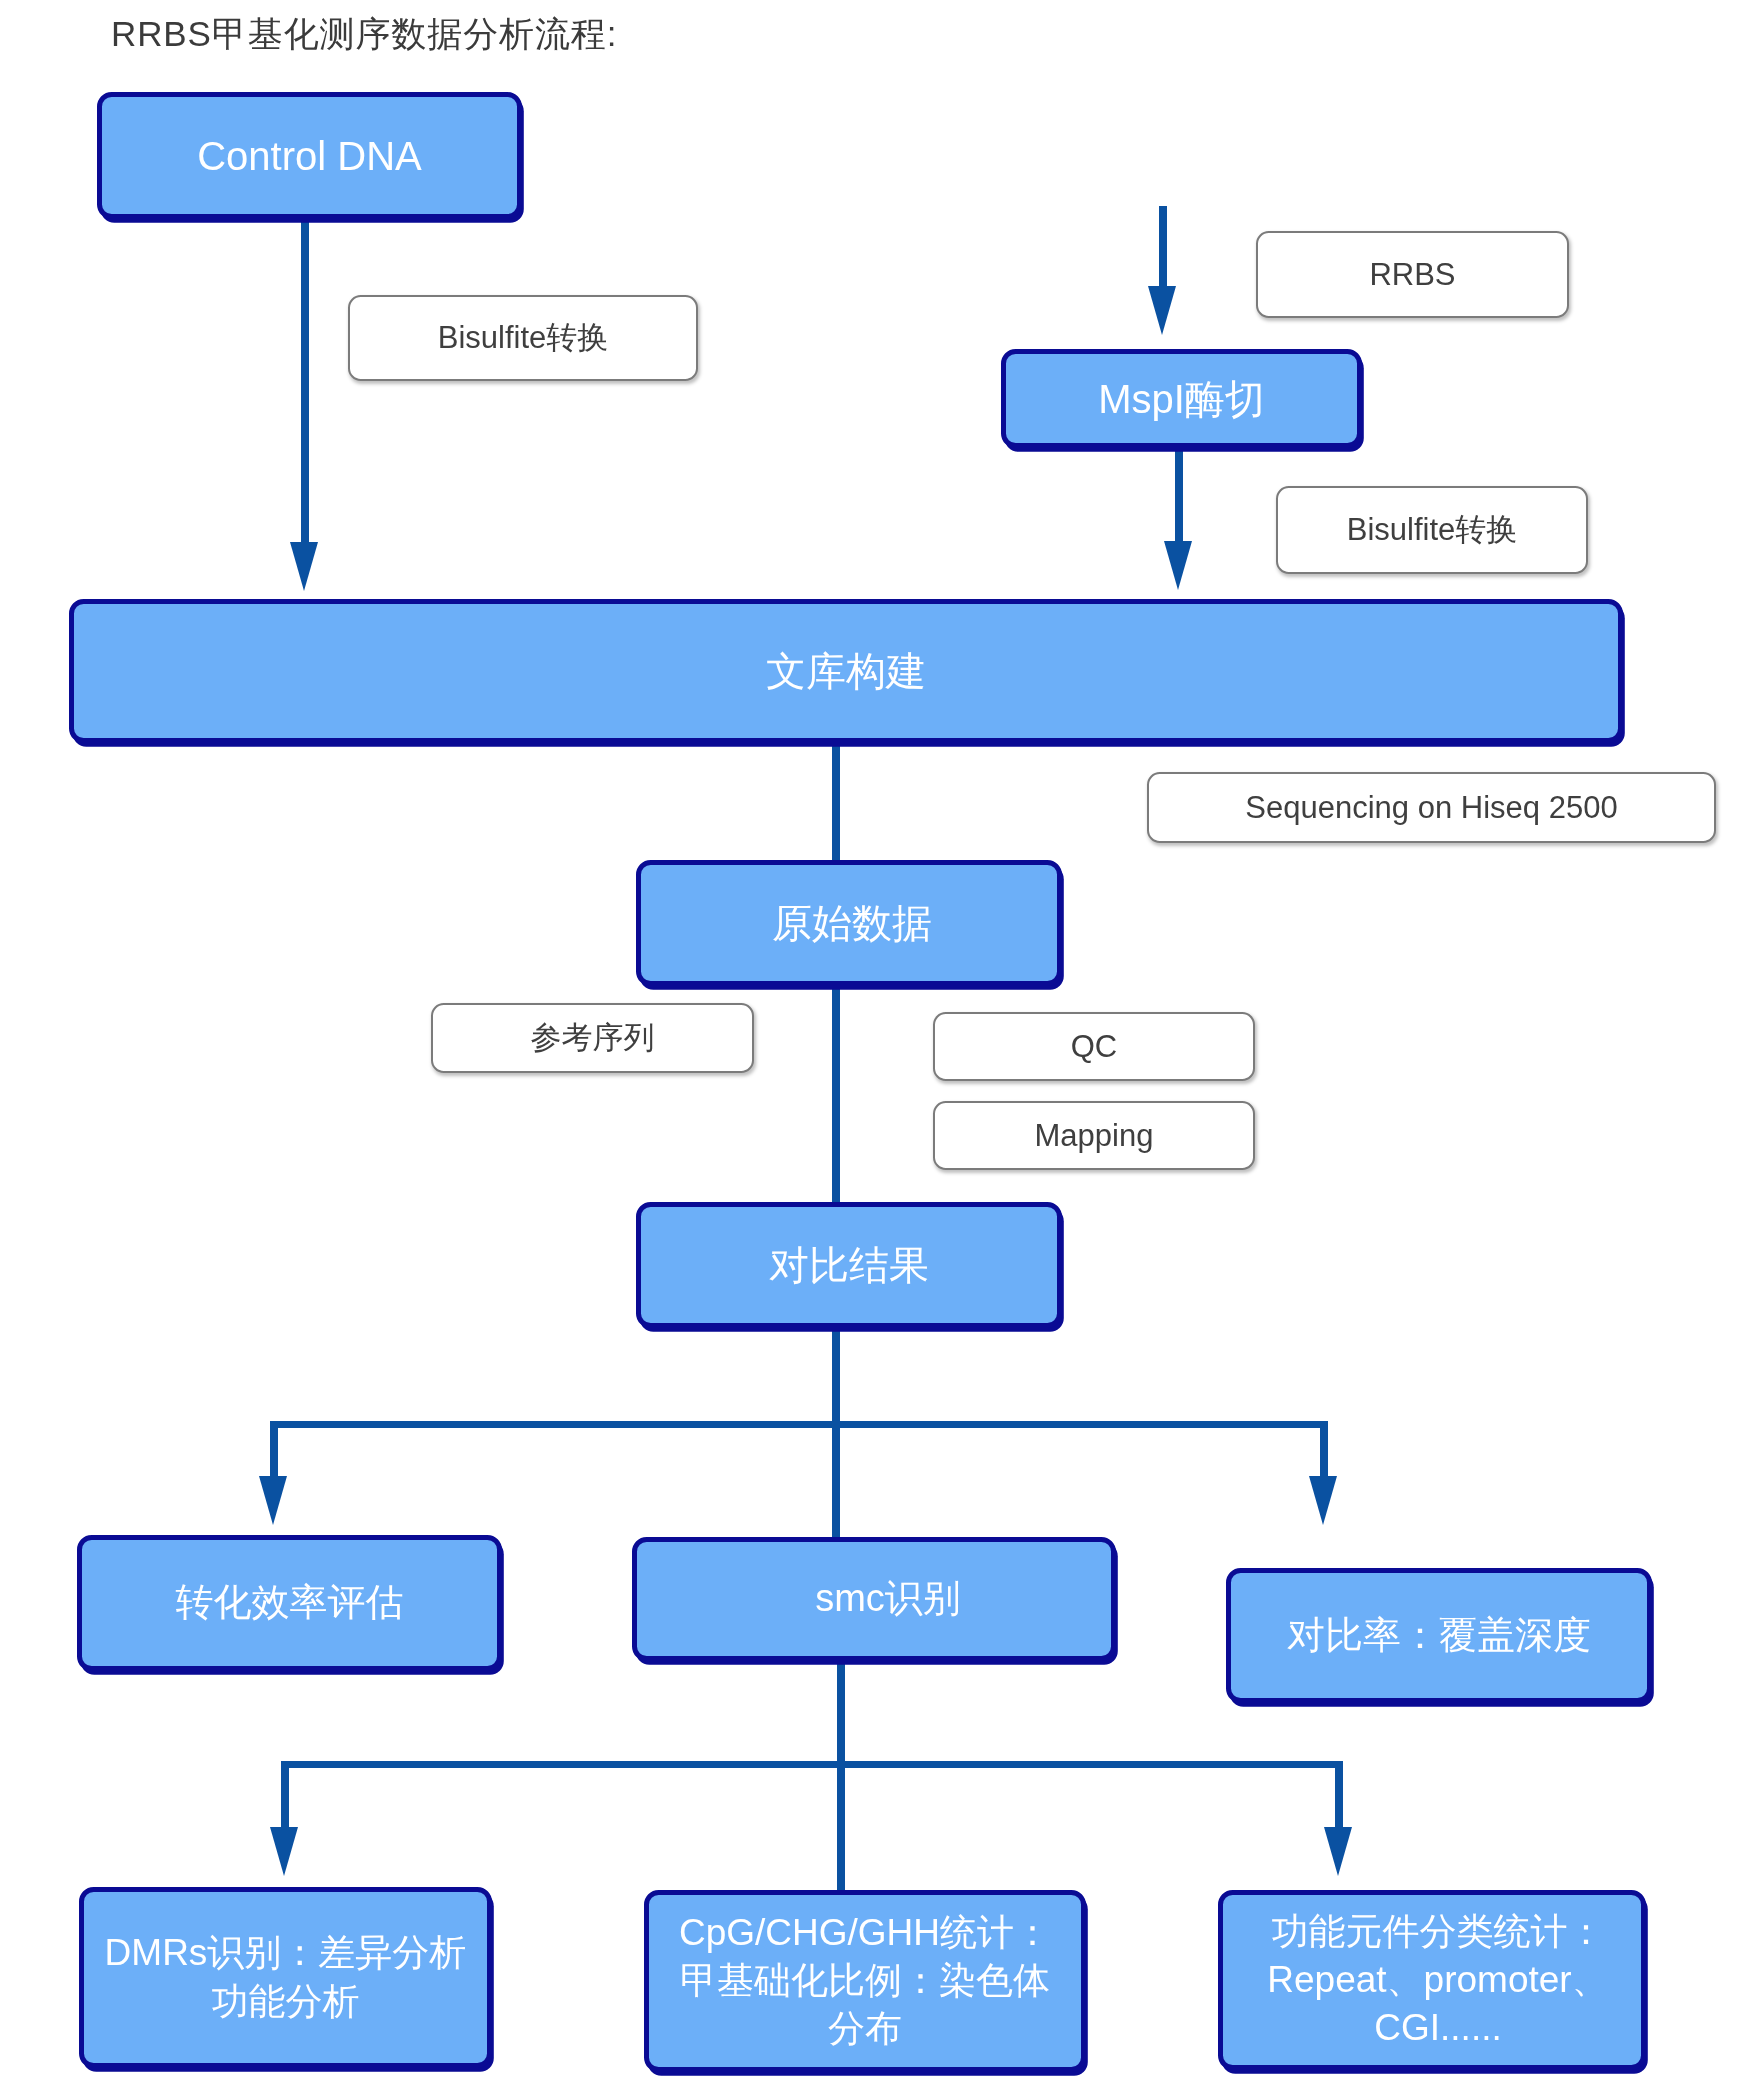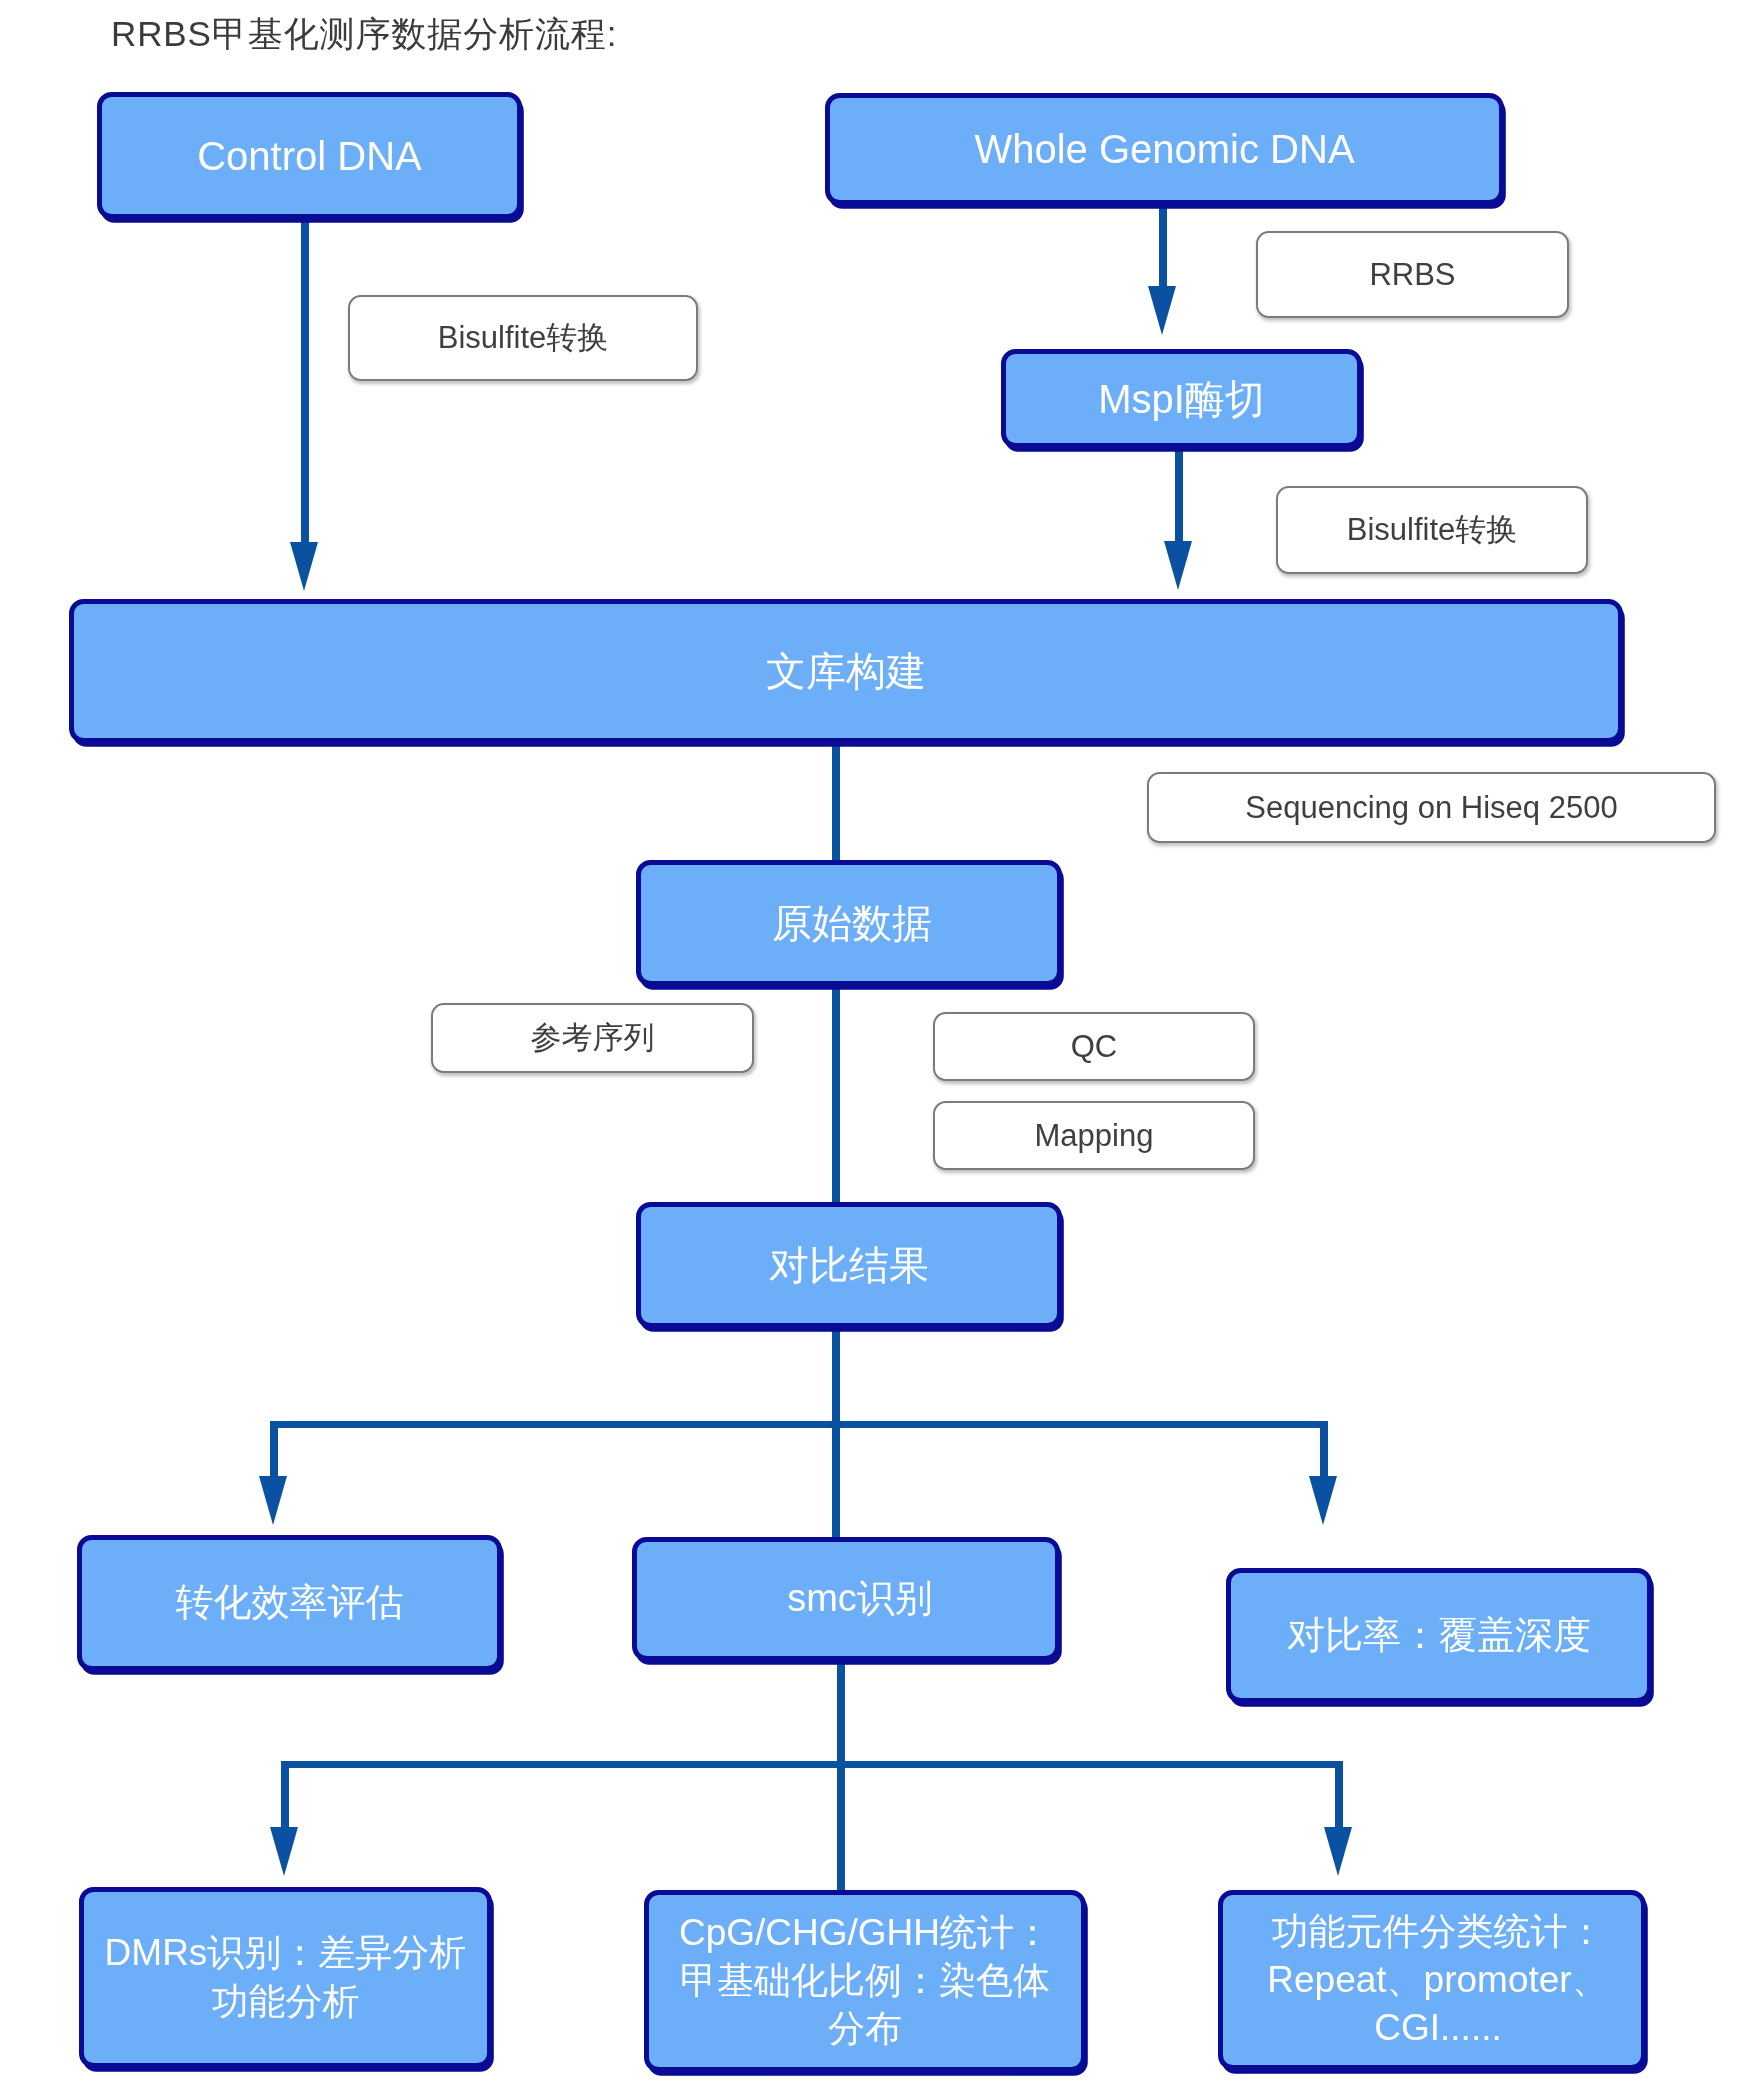--- a/index.html
+++ b/index.html
@@ -90,27 +90,26 @@
   <div class="arrowhead" style="left:270px;top:1827px;"></div>
 
   <div class="stem" style="left:1335px;top:1761px;width:8.2px;height:68px;"></div>
   <div class="arrowhead" style="left:1324px;top:1827px;"></div>
 
   <div class="stem" style="left:837px;top:1768px;width:8.2px;height:122px;"></div>
 
   <div class="title">RRBS甲基化测序数据分析流程:</div>
 
   <div class="node" style="left:97px;top:92px;width:425px;height:127px;font-size:40px;">Control DNA</div>
-  <div class="node" style="left:825px;top:93px;width:679px;height:112px;font-size:40px;">Whole Genomic DNA</div>
   <div class="node" style="left:69px;top:599px;width:1554px;height:144px;font-size:40px;">文库构建</div>
   <div class="node" style="left:1001px;top:349px;width:361px;height:99px;font-size:40px;">MspI酶切</div>
   <div class="node" style="left:636px;top:860px;width:426px;height:126px;font-size:40px;padding-left:6px;">原始数据</div>
   <div class="node" style="left:636px;top:1202px;width:426px;height:126px;font-size:40px;">对比结果</div>
   <div class="node" style="left:77px;top:1535px;width:425px;height:136px;font-size:38px;">转化效率评估</div>
-  <div class="node" style="left:632px;top:1537px;width:428px;height:124px;font-size:38px;padding-left:28px;">smc识别</div>
+  <div class="node" style="left:632px;top:1537px;width:484px;height:124px;font-size:38px;padding-left:28px;">smc识别</div>
   <div class="node" style="left:1226px;top:1536px;width:426px;height:135px;font-size:38px;margin-top:32px;">对比率：覆盖深度</div>
   <div class="node" style="left:79px;top:1887px;width:413px;height:181px;font-size:37px;">DMRs识别：差异分析
 功能分析</div>
   <div class="node" style="left:644px;top:1890px;width:442px;height:182px;font-size:37px;">CpG/CHG/GHH统计：
 甲基础化比例：染色体
 分布</div>
   <div class="node" style="left:1218px;top:1890px;width:428px;height:180px;font-size:37px;padding-left:12px;">功能元件分类统计：
 Repeat、promoter、
 CGI......</div>
 

